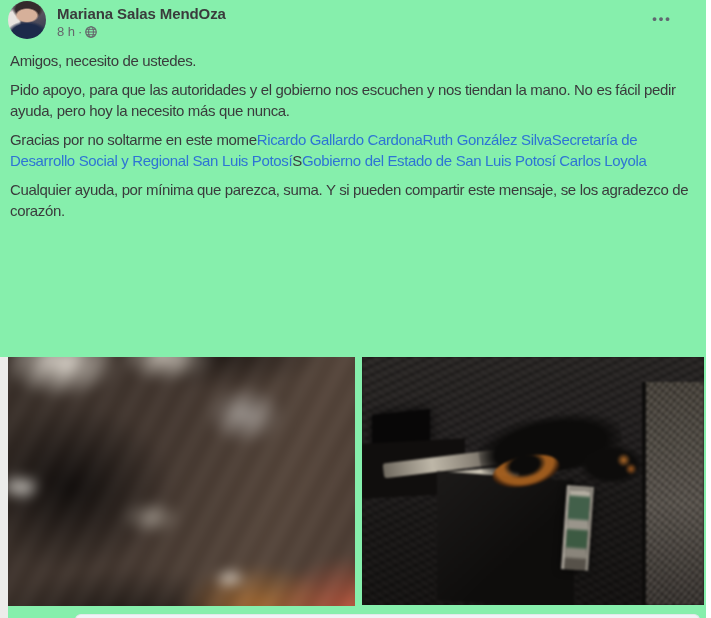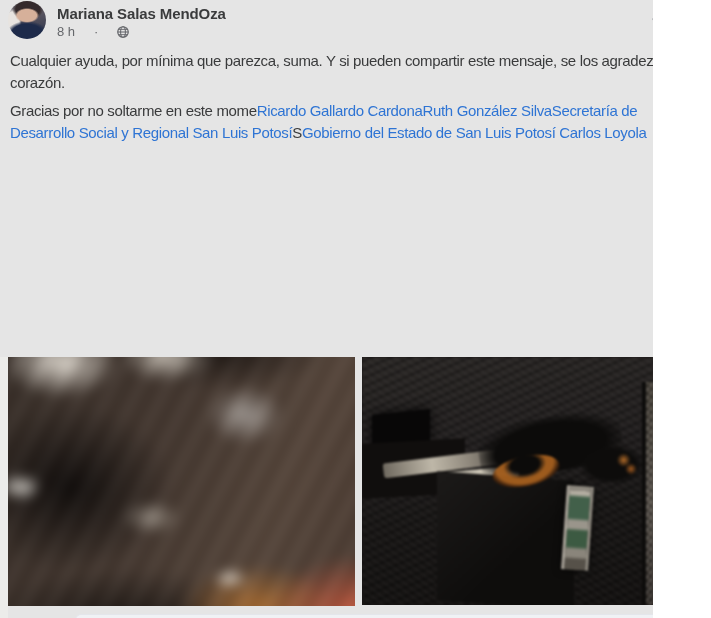--- a/index.html
+++ b/index.html
@@ -1,38 +1,38 @@
 <!DOCTYPE html>
 <html><head>
 <meta charset="utf-8">
 <style>
   * { margin:0; padding:0; box-sizing:border-box; }
   html,body { background:#fff; }
   .page {
-    position:relative; width:653px; height:618px; overflow:hidden;
-    background:#e5e5e5; font-family:"Liberation Sans", sans-serif;
+    position:relative; width:706px; height:618px; overflow:hidden;
+    background:#86efac; font-family:"Liberation Sans", sans-serif;
     color:#242526;
   }
   
   .header { position:absolute; left:0; top:0; width:711px; height:46px; }
   .avatar {
     position:absolute; left:8px; top:1px; width:38px; height:38px;
     border-radius:50%; overflow:hidden; cursor:pointer;
     background:
       radial-gradient(ellipse 16px 10px at 50% 38%, #d6b09a 0 60%, rgba(214,176,154,0) 75%),
       radial-gradient(ellipse 20px 14px at 52% 22%, #342a2c 0 60%, rgba(52,42,44,0) 78%),
       radial-gradient(ellipse 26px 16px at 50% 86%, #1d2a4a 0 60%, rgba(29,42,74,0) 80%),
       radial-gradient(ellipse 12px 18px at 12% 55%, #e8e4e0 0 55%, rgba(232,228,224,0) 75%),
       linear-gradient(160deg, #8c8a92 0%, #5a5560 45%, #27304a 100%);
   }
   .author {
     position:absolute; left:57px; top:5px; font-size:15px; font-weight:700;
     color:#3a3b3c; letter-spacing:-0.1px; cursor:pointer;
   }
-  .meta { position:absolute; left:57px; top:24px; font-size:13px; color:#65676b; display:flex; align-items:center; gap:19px; }
+  .meta { position:absolute; left:57px; top:24px; font-size:13px; color:#65676b; display:flex; align-items:center; gap:3px; }
   .meta .time { cursor:pointer; }
   .globe { width:12px; height:12px; display:inline-block; }
   .more-btn {
     position:absolute; left:642px; top:4px; width:40px; height:28px;
     border:none; background:transparent; cursor:pointer;
     color:#606770; font-size:13px; letter-spacing:2px; font-weight:700;
     font-family:"Liberation Sans", sans-serif;
   }
   
   .post-text {
@@ -124,22 +124,24 @@
           <line x1="1" y1="8" x2="15" y2="8" stroke="#65676b" stroke-width="1.4"></line>
           <line x1="2" y1="4.5" x2="14" y2="4.5" stroke="#65676b" stroke-width="1.2"></line>
           <line x1="2" y1="11.5" x2="14" y2="11.5" stroke="#65676b" stroke-width="1.2"></line>
         </svg>
       </span>
     </div>
     <button class="more-btn"><span>•••</span></button>
   </div>
 
   <div class="post-text">
+    <p>Amigos, necesito de ustedes.</p>
+    <p>Pido apoyo, para que las autoridades y el gobierno nos escuchen y nos tiendan la mano. No es fácil pedir ayuda, pero hoy la necesito más que nunca.</p>
+    <p><span class="plain-seg">Gracias por no soltarme en este mome</span><span class="mention">Ricardo Gallardo Cardona</span><span class="mention">Ruth González Silva</span><span class="mention">Secretaría de Desarrollo Social y Regional San Luis Potosí</span><span class="plain-seg">S</span><span class="mention">Gobierno del Estado de San Luis Potosí Carlos Loyola</span></p>
     <p>Cualquier ayuda, por mínima que parezca, suma. Y si pueden compartir este mensaje, se los agradezco de corazón.</p>
-    <p><span class="plain-seg">Gracias por no soltarme en este mome</span><span class="mention">Ricardo Gallardo Cardona</span><span class="mention">Ruth González Silva</span><span class="mention">Secretaría de Desarrollo Social y Regional San Luis Potosí</span><span class="plain-seg">S</span><span class="mention">Gobierno del Estado de San Luis Potosí Carlos Loyola</span></p>
   </div>
 
   <div class="left-strip"></div>
 
   <div class="photo photo-left">
     <div class="pl-art"></div>
   </div>
 
   <div class="photo photo-right">
     <div class="pr-art">

